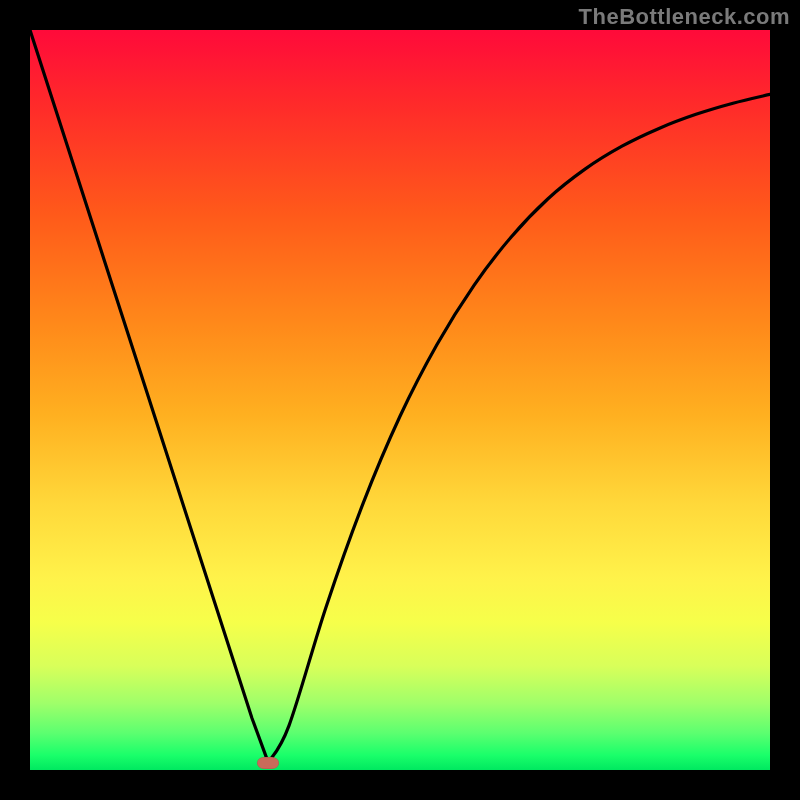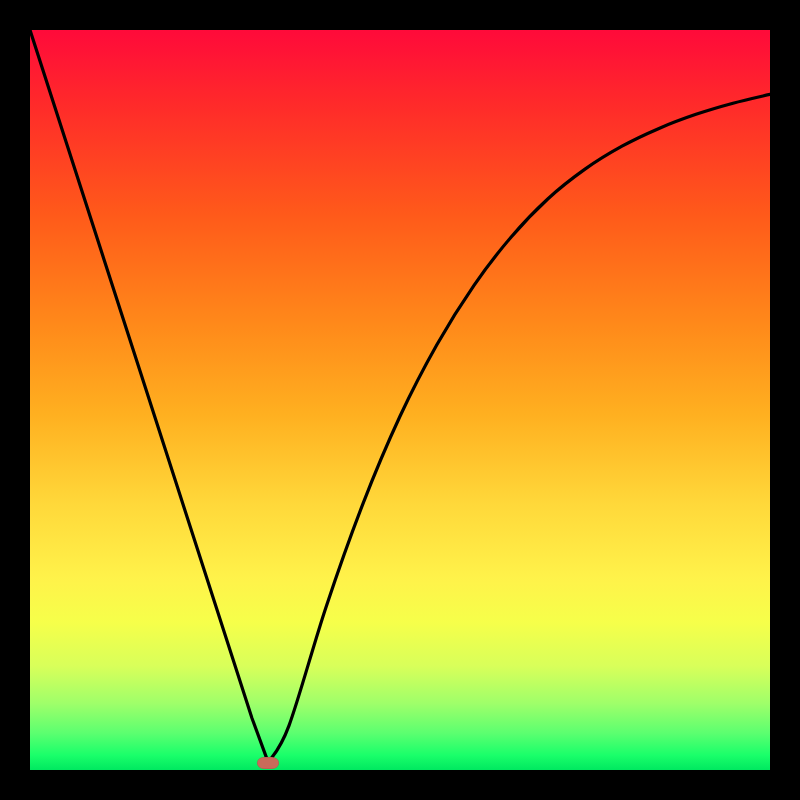--- a/index.html
+++ b/index.html
@@ -75,20 +75,21 @@
     background: #c96a5a;
     border-radius: 7px / 6px;
     transform: translate(-50%, -50%);
     box-shadow: 0 0 0 0.5px rgba(0,0,0,0.15) inset;
   }
 </style>
 </head>
 <body>
 
 <div class="frame">
+  <div class="watermark">TheBottleneck.com</div>
   <div class="plot-area">
     <div class="gradient"></div>
     <svg class="curve-svg" viewBox="0 0 740 740" preserveAspectRatio="none">
       <path id="curve-path" class="curve-path" d="M0.00 0.00 L37.00 114.70 L74.00 229.40 L111.00 344.10 L148.00 458.80 L185.00 573.50 L222.00 688.20 L238.28 732.60C241.73 726.43,249.38 721.50,259.00 695.60 C268.62 669.70,283.67 614.20,296.00 577.20 C308.33 540.20,320.67 505.42,333.00 473.60 C345.33 441.78,357.67 412.80,370.00 386.28 C382.33 359.76,394.67 336.33,407.00 314.50 C419.33 292.67,431.67 273.18,444.00 255.30 C456.33 237.42,468.67 221.63,481.00 207.20 C493.33 192.77,505.67 180.07,518.00 168.72 C530.33 157.37,542.67 147.88,555.00 139.12 C567.33 130.36,579.67 122.96,592.00 116.18 C604.33 109.40,616.67 103.72,629.00 98.42 C641.33 93.12,653.67 88.55,666.00 84.36 C678.33 80.17,690.67 76.59,703.00 73.26 C715.33 69.93,733.83 65.86,740.00 64.38"></path>
     </svg>
     <div id="marker" class="marker" style="left: 238.28px; top: 732.6px; background: rgb(201, 106, 90);"></div>
   </div>
 </div>
 
 </body></html>

